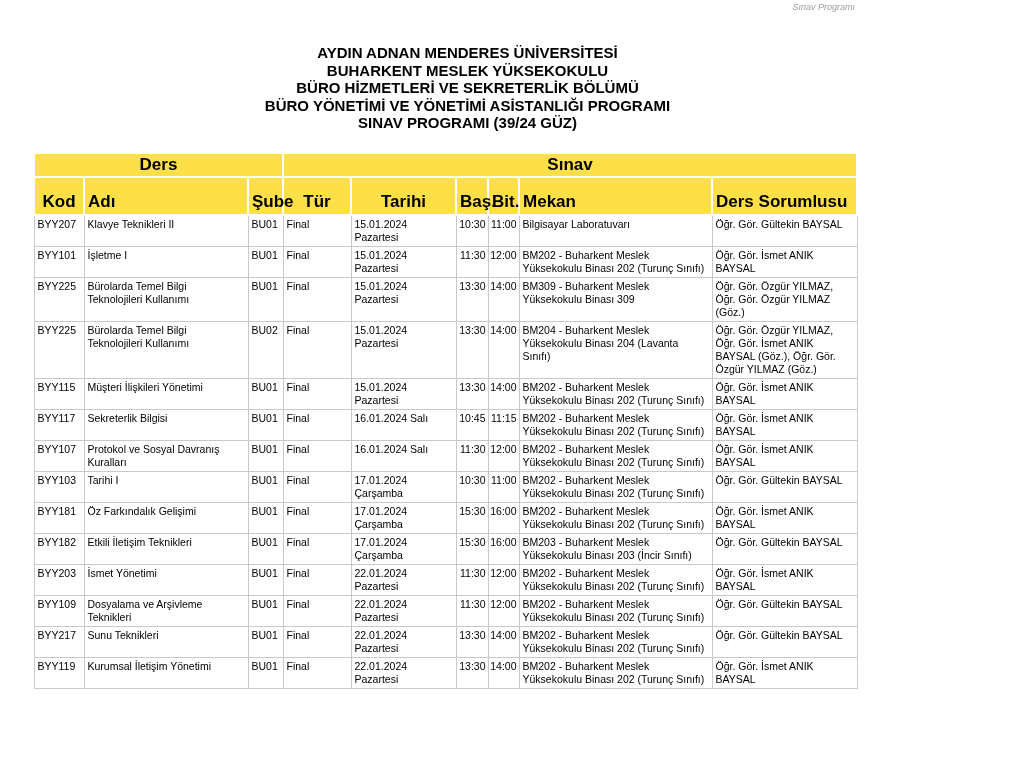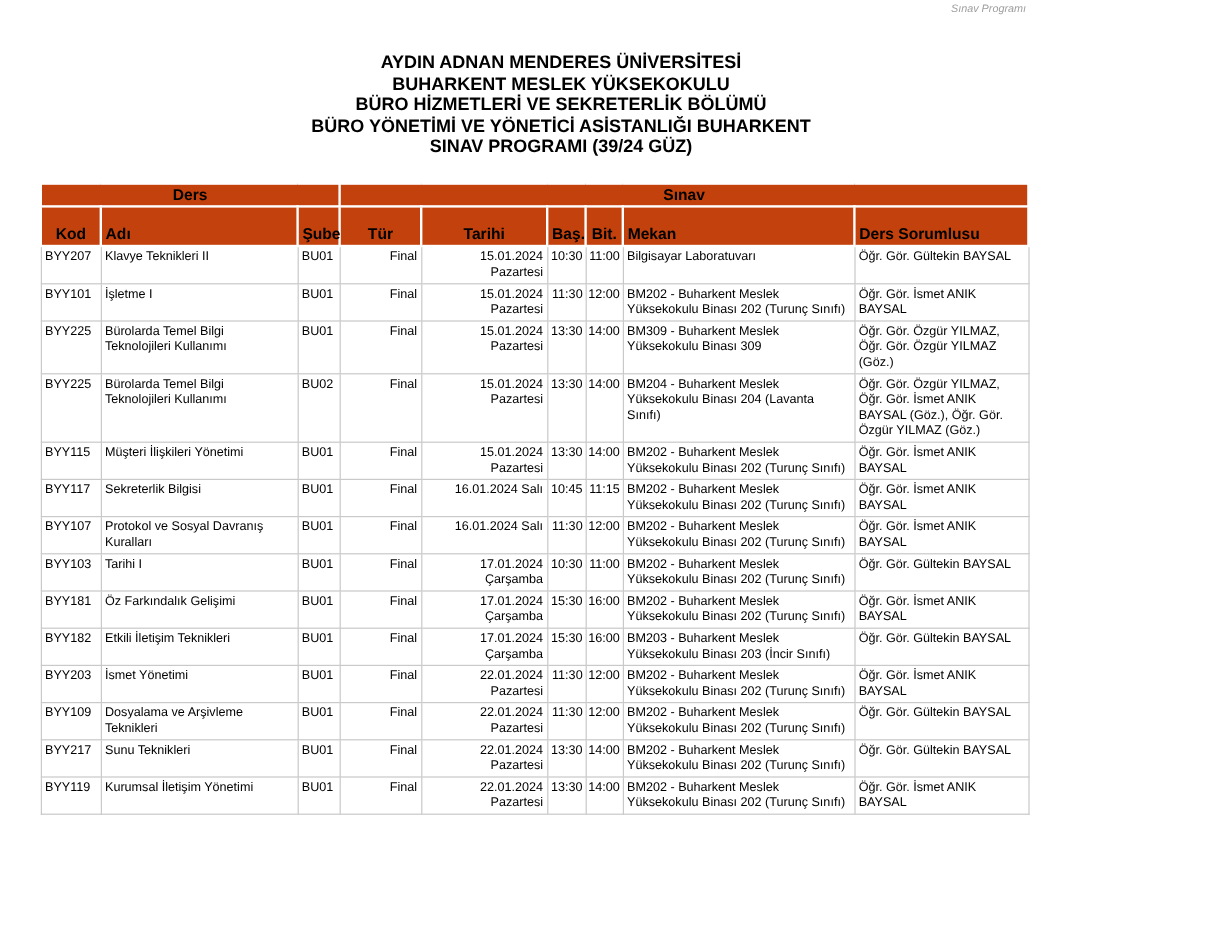--- a/index.html
+++ b/index.html
@@ -22,46 +22,46 @@
   col.col-kod{width:50px}
   col.col-adi{width:164px}
   col.col-sube{width:35px}
   col.col-tur{width:68px}
   col.col-tarihi{width:105px}
   col.col-bas{width:32px}
   col.col-bit{width:31px}
   col.col-mekan{width:193px}
   col.col-sorumlu{width:145px}
   th{
-    background:#c2410c;border:2px solid #ffffff;
-    font-size:13px;font-weight:bold;text-align:center;vertical-align:middle;
+    background:#fde047;border:2px solid #ffffff;
+    font-size:17px;font-weight:bold;text-align:center;vertical-align:middle;
     padding:1px 3px;
   }
   tr.cols th{padding:14px 3px 2px 3px;}
   th.col-adi,th.col-mekan,th.col-sorumlu{text-align:left;}
   th.col-bas,th.col-bit{text-align:center;padding-right:2px;}
   td{
     border:1px solid #c9c9c9;background:#fff;
     font-size:10.5px;line-height:13px;padding:2px 3px;
     vertical-align:top;text-align:left;white-space:pre-line;
     overflow:hidden;
   }
-  td.cell-tur,td.cell-tarihi{text-align:right;}
+  td.cell-tur,td.cell-tarihi{text-align:left;}
   td.cell-bas,td.cell-bit{text-align:right;white-space:nowrap;padding:2px 2px 2px 1px;}
 </style>
 </head>
 <body>
 
 <div class="watermark">Sınav Programı</div>
 
 <div class="title">
   <div>AYDIN ADNAN MENDERES ÜNİVERSİTESİ</div>
   <div>BUHARKENT MESLEK YÜKSEKOKULU</div>
   <div>BÜRO HİZMETLERİ VE SEKRETERLİK BÖLÜMÜ</div>
-  <div>BÜRO YÖNETİMİ VE YÖNETİCİ ASİSTANLIĞI BUHARKENT</div>
+  <div>BÜRO YÖNETİMİ VE YÖNETİMİ ASİSTANLIĞI PROGRAMI</div>
   <div>SINAV PROGRAMI (39/24 GÜZ)</div>
 </div>
 
 <table class="exam">
   <colgroup>
       <col class="col-kod">
       <col class="col-adi">
       <col class="col-sube">
       <col class="col-tur">
       <col class="col-tarihi">

